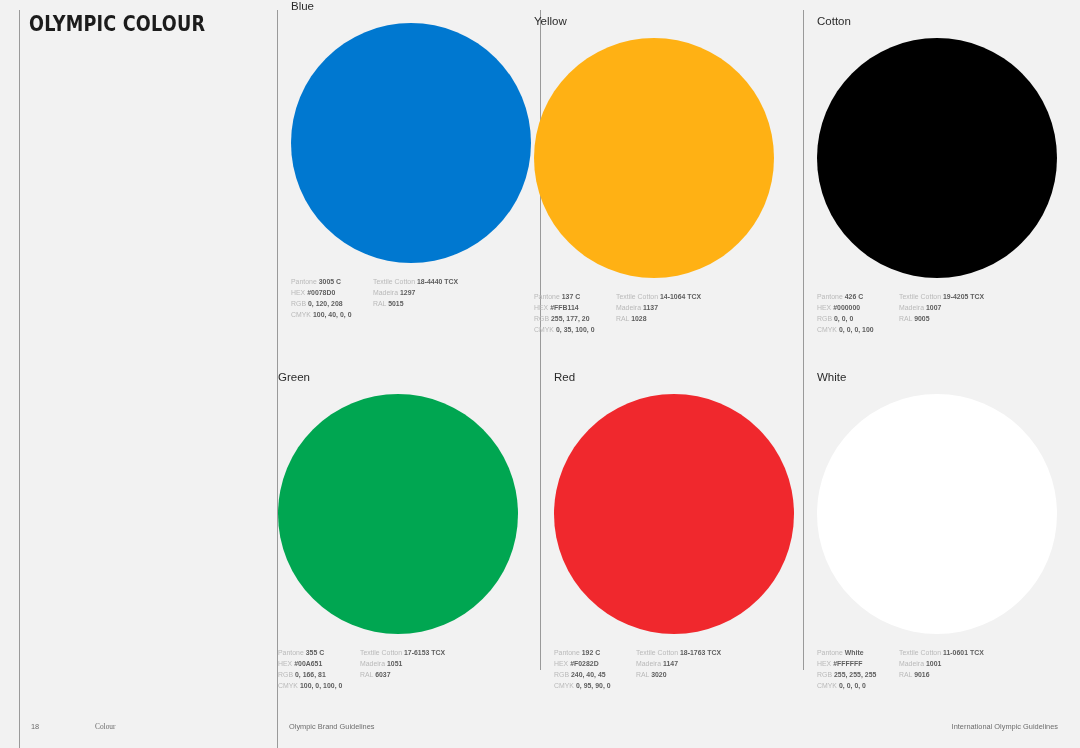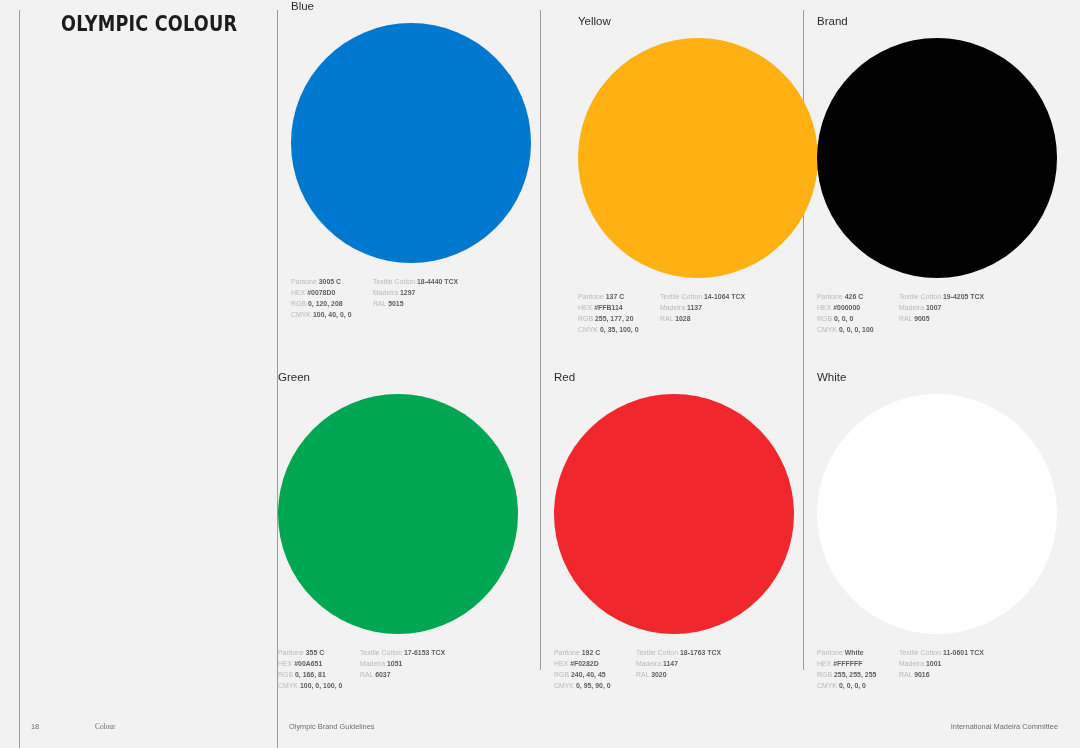--- a/index.html
+++ b/index.html
@@ -34,21 +34,20 @@
   .rule-main      { left: 277px; top: 10px; height: 738px; }
   .rule-col2      { left: 540px; top: 10px; height: 660px; }
   .rule-col3      { left: 803px; top: 10px; height: 660px; }
 
   
   .sidebar {
     position: absolute;
     left: 29px;
     top: 14px;
     width: 225px;
-    margin-left: 32px;
   }
   .page-title {
     font-family: "DejaVu Sans", sans-serif;
     font-weight: 700;
     font-size: 20.5px;
     letter-spacing: 0.2px;
     line-height: 1.05;
     color: #1c1c1c;
     margin: 0 0 44px 0;
     transform: scaleX(0.86);
@@ -148,39 +147,39 @@
             <div class="spec-row"><span class="spec-key">RGB</span> <span class="spec-val">0, 120, 208</span></div>
             <div class="spec-row"><span class="spec-key">CMYK</span> <span class="spec-val">100, 40, 0, 0</span></div>
           </div>
           <div class="specs-col wide">
             <div class="spec-row"><span class="spec-key">Textile Cotton</span> <span class="spec-val">18-4440 TCX</span></div>
             <div class="spec-row"><span class="spec-key">Madeira</span> <span class="spec-val">1297</span></div>
             <div class="spec-row"><span class="spec-key">RAL</span> <span class="spec-val">5015</span></div>
           </div>
         </div>
       </div>
-      <div class="swatch" style="left: 578px; top: 16px;">
+      <div class="swatch" style="left: 534px; top: 16px;">
         <div class="swatch-label">Yellow</div>
         <div class="disc" style="background: rgb(255, 177, 20);"></div>
         <div class="specs">
           <div class="specs-col">
             <div class="spec-row"><span class="spec-key">Pantone</span> <span class="spec-val">137 C</span></div>
             <div class="spec-row"><span class="spec-key">HEX</span> <span class="spec-val">#FFB114</span></div>
             <div class="spec-row"><span class="spec-key">RGB</span> <span class="spec-val">255, 177, 20</span></div>
             <div class="spec-row"><span class="spec-key">CMYK</span> <span class="spec-val">0, 35, 100, 0</span></div>
           </div>
           <div class="specs-col wide">
             <div class="spec-row"><span class="spec-key">Textile Cotton</span> <span class="spec-val">14-1064 TCX</span></div>
             <div class="spec-row"><span class="spec-key">Madeira</span> <span class="spec-val">1137</span></div>
             <div class="spec-row"><span class="spec-key">RAL</span> <span class="spec-val">1028</span></div>
           </div>
         </div>
       </div>
       <div class="swatch" style="left: 817px; top: 16px;">
-        <div class="swatch-label">Brand</div>
+        <div class="swatch-label">Cotton</div>
         <div class="disc" style="background: rgb(0, 0, 0);"></div>
         <div class="specs">
           <div class="specs-col">
             <div class="spec-row"><span class="spec-key">Pantone</span> <span class="spec-val">426 C</span></div>
             <div class="spec-row"><span class="spec-key">HEX</span> <span class="spec-val">#000000</span></div>
             <div class="spec-row"><span class="spec-key">RGB</span> <span class="spec-val">0, 0, 0</span></div>
             <div class="spec-row"><span class="spec-key">CMYK</span> <span class="spec-val">0, 0, 0, 100</span></div>
           </div>
           <div class="specs-col wide">
             <div class="spec-row"><span class="spec-key">Textile Cotton</span> <span class="spec-val">19-4205 TCX</span></div>
@@ -239,16 +238,16 @@
             <div class="spec-row"><span class="spec-key">RAL</span> <span class="spec-val">9016</span></div>
           </div>
         </div>
       </div>
     </div>
 
   <div class="footer">
     <span class="footer-page">18</span>
     <span class="footer-sect">Colour</span>
     <span class="footer-doc">Olympic Brand Guidelines</span>
-    <span class="footer-org">International Madeira Committee</span>
+    <span class="footer-org">International Olympic Guidelines</span>
   </div>
 
 </div>
 
 </body></html>

